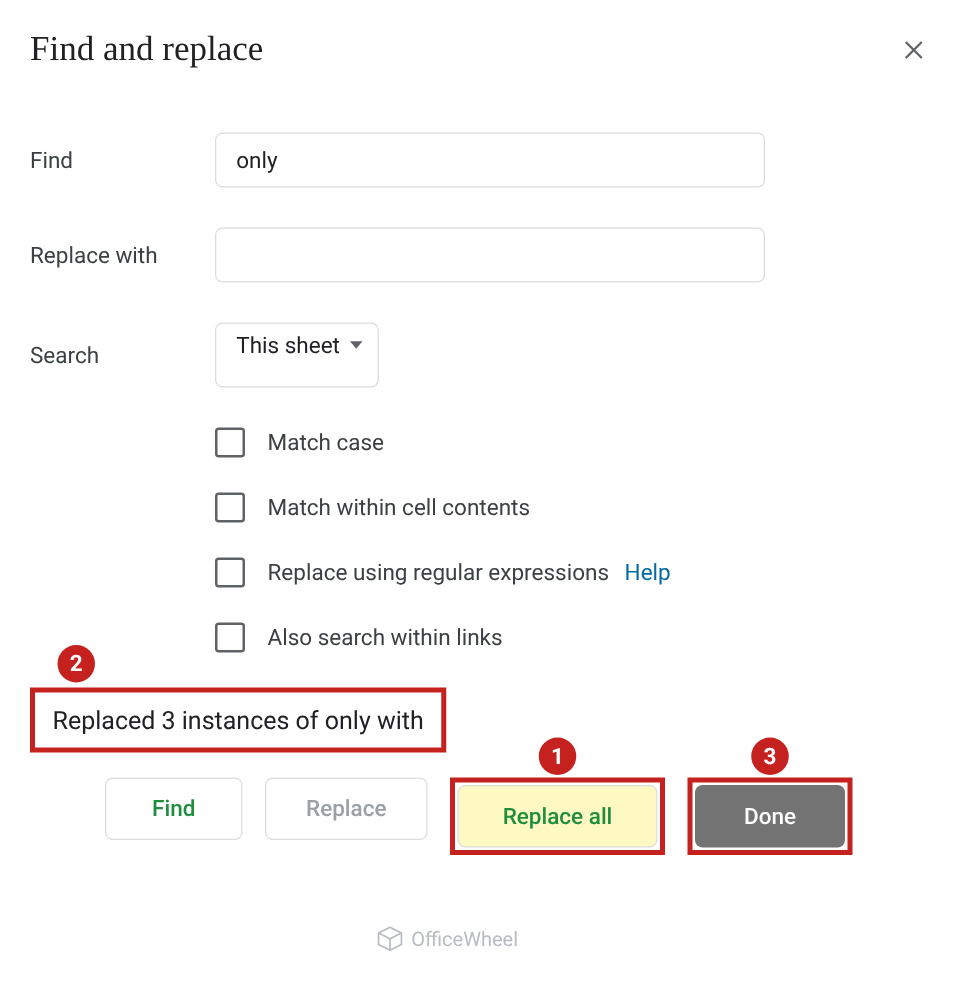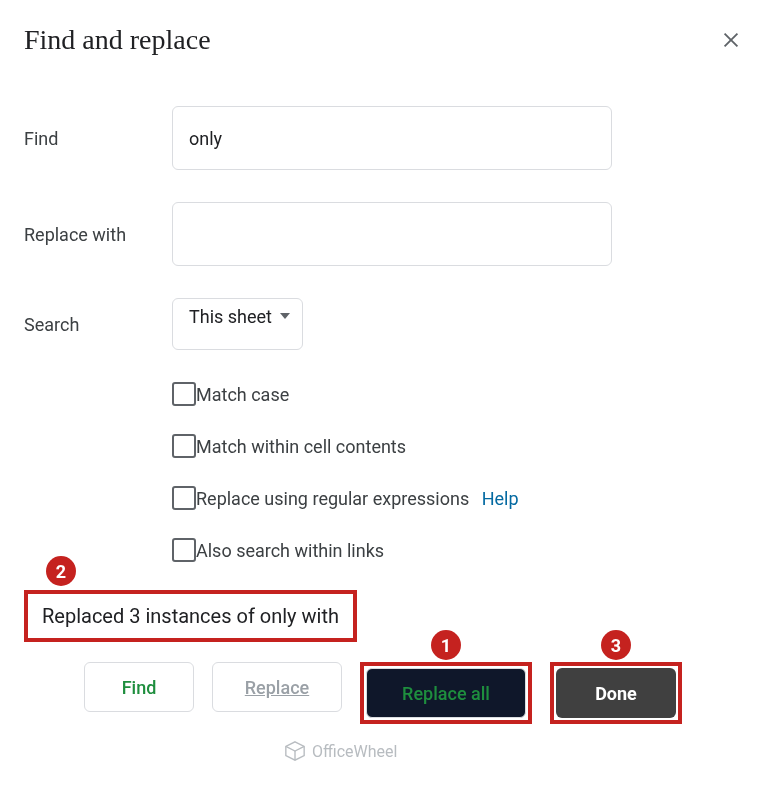--- a/index.html
+++ b/index.html
@@ -51,21 +51,21 @@
 
     .form-label {
       width: 148px;
       font-size: 18px;
       color: #3c4043;
     }
 
     .text-input {
       flex: 1;
       max-width: 440px;
-      height: 64px;
+      height: 44px;
       border: 1px solid #dadce0;
       border-radius: 6px;
       padding: 0 16px;
       font-size: 18px;
       color: #202124;
       font-family: inherit;
     }
 
     .select-wrapper {
       display: inline-flex;
@@ -89,20 +89,21 @@
     }
 
     .checkbox-section {
       margin-left: 148px;
     }
 
     .checkbox-row {
       display: flex;
       align-items: center;
       margin-bottom: 28px;
+      gap: 18px;
     }
 
     .checkbox {
       width: 24px;
       height: 24px;
       border: 2px solid #5f6368;
       border-radius: 3px;
       cursor: pointer;
       display: flex;
       align-items: center;
@@ -183,48 +184,46 @@
       color: #1e8e3e;
       min-width: 110px;
     }
 
     .btn-replace {
       border: 1px solid #dadce0;
       background: #fff;
       color: #9aa0a6;
       min-width: 130px;
       position: relative;
-      text-decoration: underline;
     }
 
     .btn-replaceall-wrapper {
       border: 4px solid #c5221f;
       padding: 2px;
       position: relative;
     }
 
     .btn-replaceall {
       border: 1px solid #dadce0;
-      background: #0f172a;
+      background: #fef9c3;
       color: #1e8e3e;
       min-width: 160px;
     }
 
     .btn-done-wrapper {
       border: 4px solid #c5221f;
       padding: 2px;
       position: relative;
     }
 
     .btn-done {
       border: none;
-      background: #404040;
+      background: #737373;
       color: #fff;
       min-width: 120px;
-      font-weight: bold;
     }
 
     .badge {
       position: absolute;
       width: 30px;
       height: 30px;
       border-radius: 50%;
       background: #c5221f;
       color: #fff;
       font-size: 18px;
@@ -248,21 +247,21 @@
 
     .badge-3 {
       top: -36px;
       left: 50%;
       transform: translateX(-50%);
     }
 
     .watermark {
       position: absolute;
       bottom: 36px;
-      left: 284px;
+      left: 301px;
       color: #9aa0a6;
       font-size: 16px;
       display: flex;
       align-items: center;
       gap: 6px;
       opacity: 0.7;
       pointer-events: none;
     }
 
     .watermark-icon {

